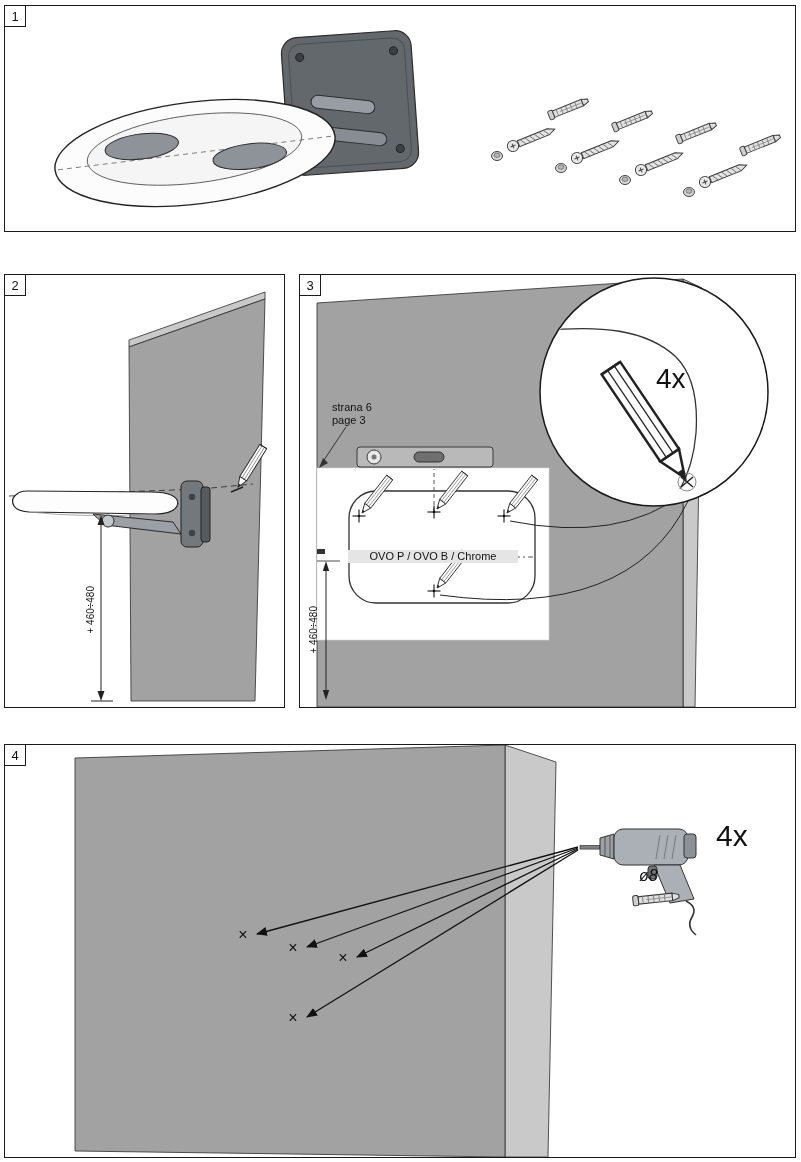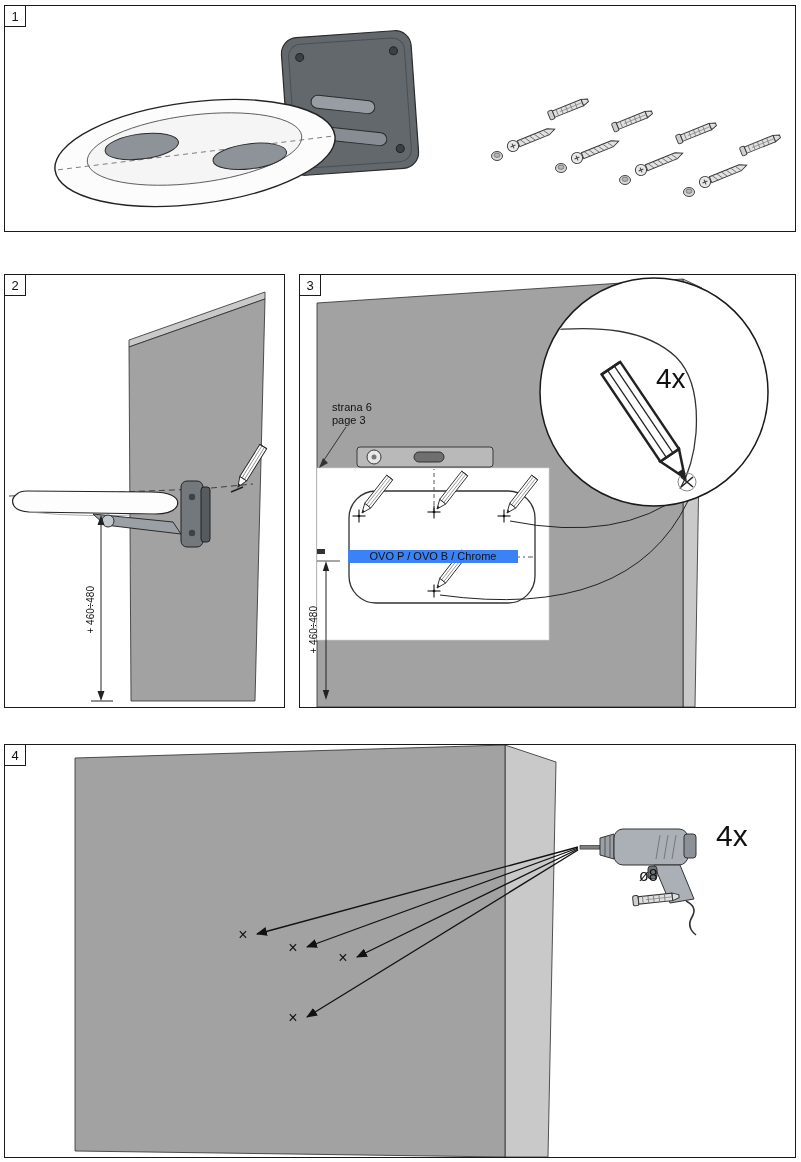--- a/index.html
+++ b/index.html
@@ -218,21 +218,21 @@
           <circle cx="387" cy="207" r="9" fill="none" stroke="#888" stroke-width="1"></circle>
           <path d="M381,202 l12,10 M381,212 l12,-10" stroke="#222" stroke-width="1.6"></path>
           <g transform="translate(385,203) rotate(-124) scale(2.5)">
               <use href="#def-pencil"></use>
             </g>
         </g>
       </g>
     </svg>
     <span class="txt" style="left:32px; top:126px; font-size:11px;">strana 6</span>
     <span class="txt" style="left:32px; top:139px; font-size:11px;">page 3</span>
-    <span class="txt" style="left:48px; top:275px; width:170px; text-align:center; font-size:11px; background:#3b82f6;">OVO P / OVO B / Chrome</span>
+    <span class="txt" style="left:48px; top:275px; width:170px; text-align:center; font-size:11px; background:#e5e5e5;">OVO P / OVO B / Chrome</span>
     <span class="txt" style="left:356px; top:88px; font-size:28px; font-weight:500;">4x</span>
     <span class="txt rot" style="left:-26px; top:349px; width:80px; font-size:10px;">+ 460÷480</span>
   </section>
 
   <section class="panel p4">
     <div class="panel-label">4</div>
     <svg width="790" height="412" viewBox="0 0 790 412">
       <defs>
         <marker id="arrow4" markerWidth="11" markerHeight="9" refX="10" refY="4.5" orient="auto" markerUnits="userSpaceOnUse">
           <path d="M0,0 L11,4.5 L0,9 Z" fill="#111"></path>
@@ -264,16 +264,16 @@
       </g>
       <g transform="translate(628,156) rotate(-6) scale(1.1)">
         <use href="#def-anchor"></use>
       </g>
     </svg>
     <span class="mark" style="left:238px; top:190px;">×</span>
     <span class="mark" style="left:288px; top:203px;">×</span>
     <span class="mark" style="left:338px; top:213px;">×</span>
     <span class="mark" style="left:288px; top:273px;">×</span>
     <span class="txt" style="left:711px; top:74px; font-size:30px; font-weight:500;">4x</span>
-    <span class="txt" style="left:634px; top:122px; font-size:16px;">ø8</span>
+    <span class="txt" style="left:634px; top:122px; font-size:16px;font-style:italic;">ø8</span>
   </section>
 
 </div>
 
 </body></html>

